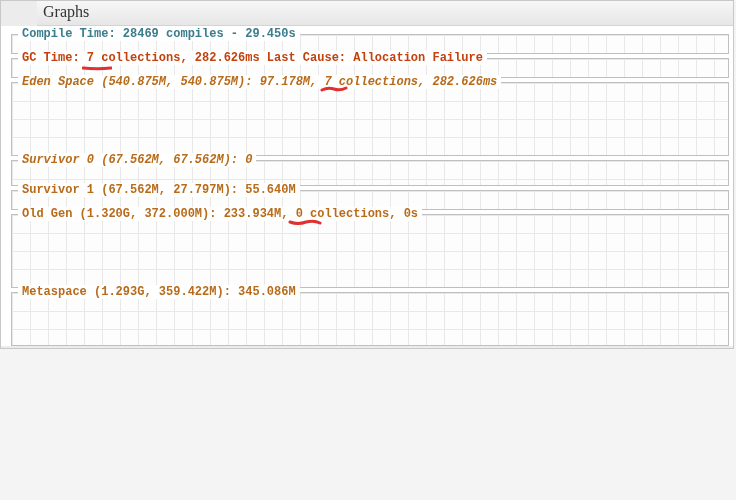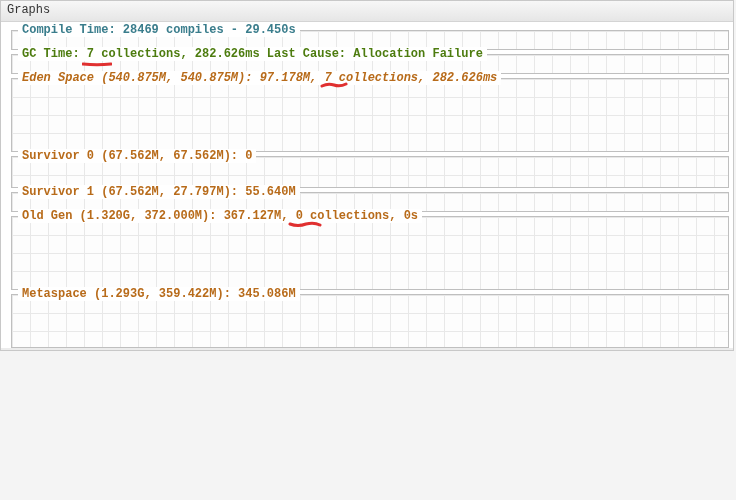--- a/index.html
+++ b/index.html
@@ -13,25 +13,26 @@
     overflow: hidden;
   }
   .panel {
     border: 1px solid #c8c8c8;
     background: #ececec;
     width: 734px;
     box-sizing: border-box;
   }
   .panel-title {
     padding: 2px 6px 4px 6px;
-    font-family: Liberation Mono, monospace;
-    font-size: 12px;
+    font-family: Liberation Serif, serif;
+    font-size: 16px;
     color: #333;
     background: linear-gradient(to bottom, #f7f7f7, #e6e6e6);
     border-bottom: 1px solid #d4d4d4;
+    margin-left: 36px;
   }
   .graphs-area {
     background: #fff;
     padding: 4px 0 0 4px;
   }
   .graph {
     position: relative;
     margin: 4px 6px 2px 6px;
     border: 1px solid #bfbfbf;
     box-sizing: border-box;
@@ -47,21 +48,21 @@
     top: -8px;
     left: 6px;
     background: #fff;
     padding: 0 4px;
     font-weight: bold;
     white-space: nowrap;
     font-family: "Courier New", monospace;
     font-size: 12px;
   }
   .teal  { color: #3a7d8c; }
-  .olive { color: #4d7c0f; }
+  .olive { color: #c2410c; }
   .brown { color: #b86b1a; }
   .annot {
     position: absolute;
     pointer-events: none;
   }
   .annot svg { display: block; }
 </style>
 </head>
 <body>
 
@@ -85,30 +86,30 @@
 
     <div class="graph" style="height:74px;font-style:italic;">
       <span class="graph-legend brown">Eden Space (540.875M, 540.875M): 97.178M, 7 collections, 282.626ms</span>
       <span class="annot" style="left:308px; top:2px;">
         <svg width="28" height="8">
             <path d="M2 5 Q8 2 14 4 Q20 6 26 3" stroke="#e03030" stroke-width="3" fill="none" stroke-linecap="round"></path>
           </svg>
       </span>
     </div>
 
-    <div class="graph" style="height:32px;">
+    <div class="graph" style="height:26px;font-style:italic;">
       <span class="graph-legend brown">Survivor 0 (67.562M, 67.562M): 0</span>
     </div>
 
     <div class="graph" style="height:20px;">
       <span class="graph-legend brown">Survivor 1 (67.562M, 27.797M): 55.640M</span>
     </div>
 
     <div class="graph" style="height:74px;">
-      <span class="graph-legend brown">Old Gen (1.320G, 372.000M): 367.127M, 0 collections, 0s</span>
+      <span class="graph-legend brown">Old Gen (1.320G, 372.000M): 233.934M, 0 collections, 0s</span>
       <span class="annot" style="left:276px; top:2px;">
         <svg width="34" height="10">
             <path d="M2 5 Q10 8 18 5 Q26 3 32 6" stroke="#e03030" stroke-width="3" fill="none" stroke-linecap="round"></path>
           </svg>
       </span>
     </div>
 
     <div class="graph" style="height:54px;">
       <span class="graph-legend brown">Metaspace (1.293G, 359.422M): 345.086M</span>
     </div>

